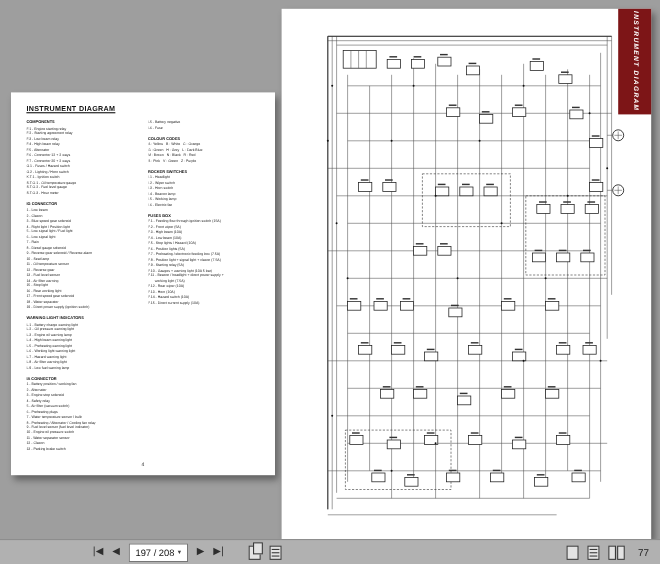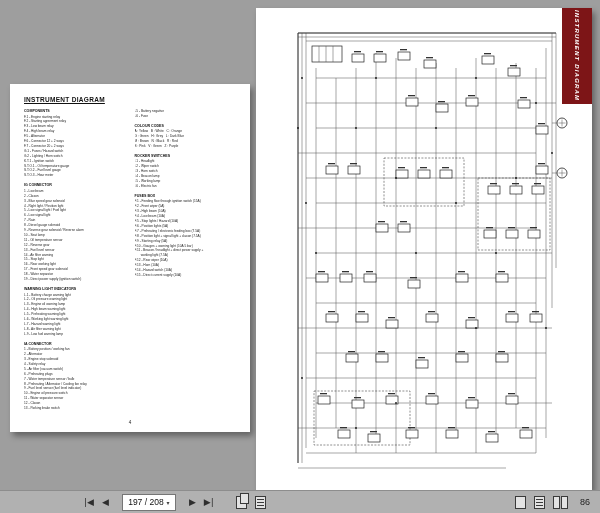--- a/index.html
+++ b/index.html
@@ -40,21 +40,21 @@
 
   
   #toolbar{position:absolute;left:0;bottom:0;width:600px;height:23px;background:#b1b1b1;
            border-top:1px solid #8d8d8d;display:flex;align-items:center;box-sizing:border-box;
            padding:0 10px;}
   .sp-left{width:70px;}
   .nav-btn{font-family:"DejaVu Sans",sans-serif;font-size:9px;color:#2e2e2e;padding:0 4px;
            line-height:23px;cursor:default;user-select:none;}
   .pagebox{width:52px;height:15px;background:#fff;border:1px solid #767676;display:flex;
            align-items:center;justify-content:center;font-size:8.5px;color:#111;gap:3px;
-           margin:0 9px;}
+           margin:0 4px;}
   .pagebox .arr{font-size:6px;color:#444;}
   .tb-gap{width:14px;}
   .tb-icon{width:11px;height:13px;border:1px solid #3a3a3a;background:#e3e3e3;margin:0 4px;
            position:relative;box-sizing:border-box;}
   .ic-copy::after{content:"";position:absolute;left:3px;top:-4px;width:9px;height:11px;
            border:1px solid #3a3a3a;background:#e3e3e3;box-sizing:border-box;}
   .ic-lines::before{content:"";position:absolute;left:1px;top:2px;width:7px;height:1px;
            background:#3a3a3a;box-shadow:0 3px 0 #3a3a3a,0 6px 0 #3a3a3a;}
   .ic-2p{display:flex;gap:1px;align-items:stretch;border:none;background:transparent;width:15px;}
   .ic-2p i{flex:1;border:1px solid #3a3a3a;background:#e3e3e3;}
@@ -387,16 +387,16 @@
     <div class="tb-gap"></div>
     <div class="tb-icon ic-copy"></div>
     <div class="tb-icon ic-lines"></div>
     <div style="flex:1"></div>
     <div class="tb-icon"></div>
     <div class="tb-icon ic-lines"></div>
     <div class="tb-icon ic-2p">
         <i></i>
         <i></i>
       </div>
-    <span class="zoom">86</span>
+    <span class="zoom">77</span>
   </div>
 
 </div>
 
 </body></html>

